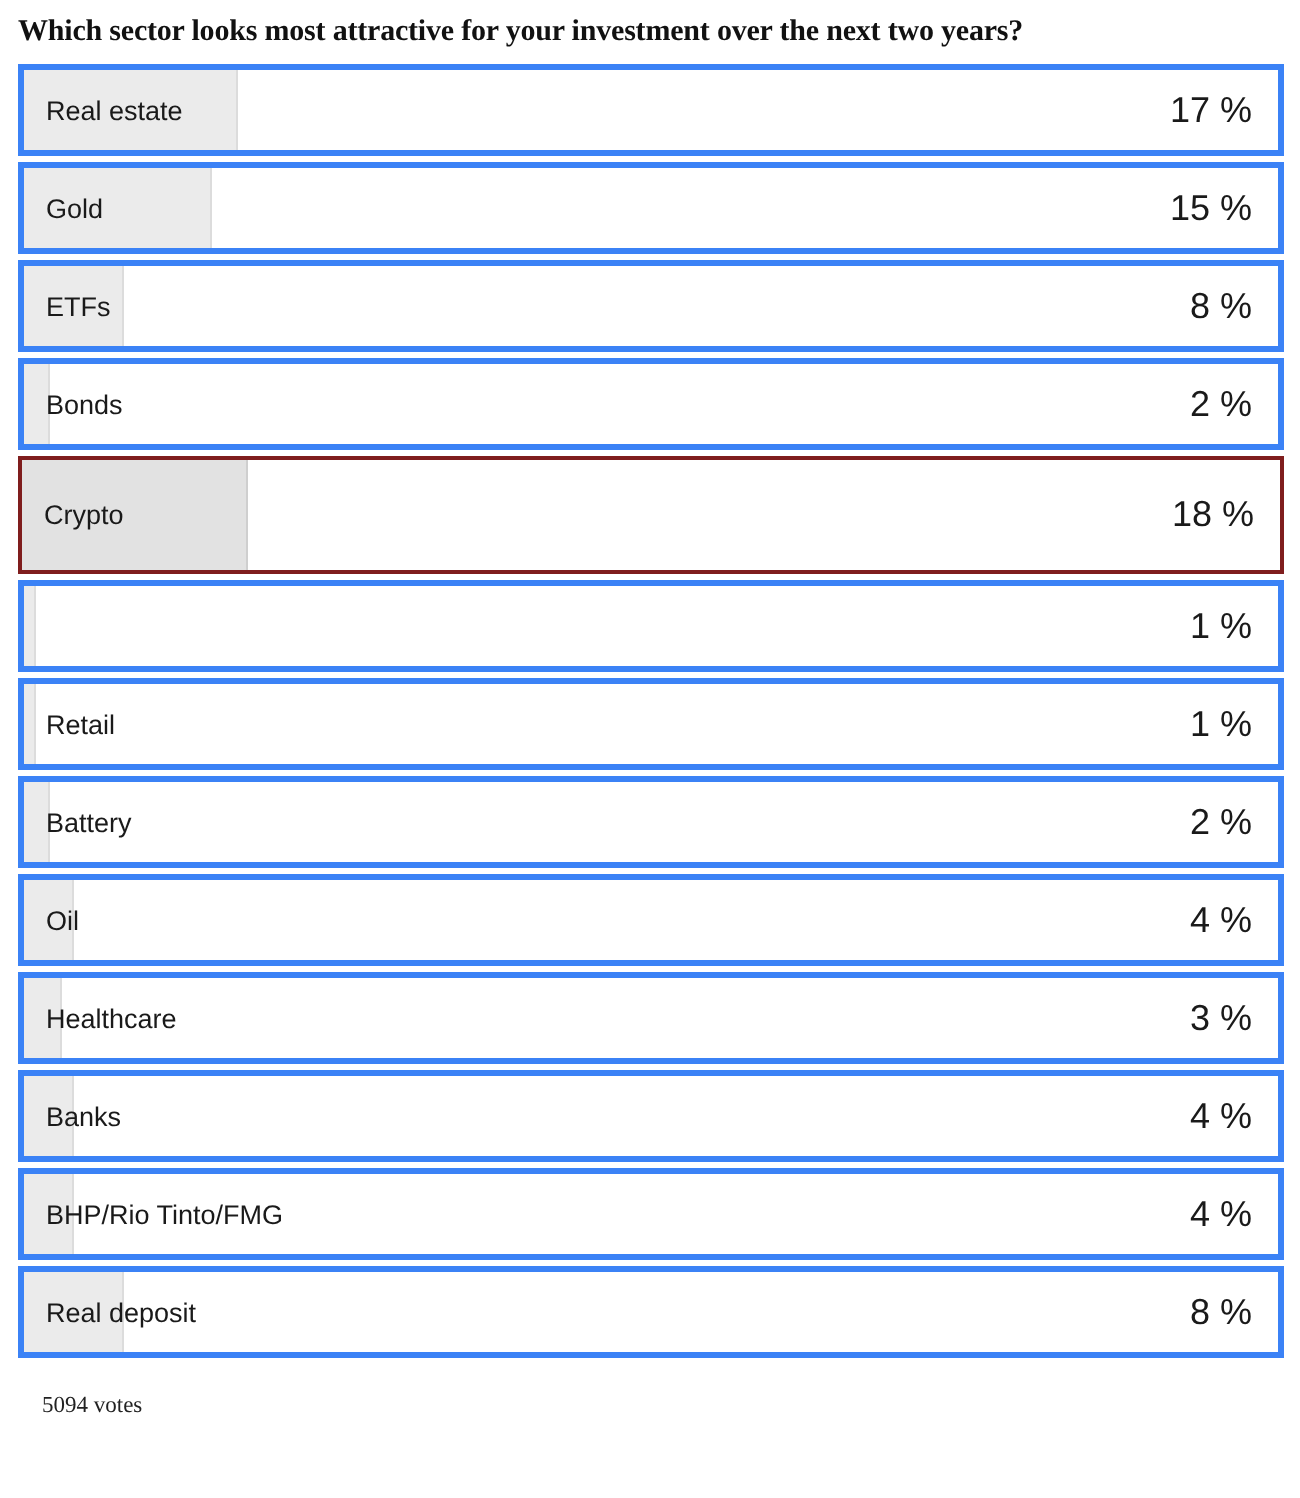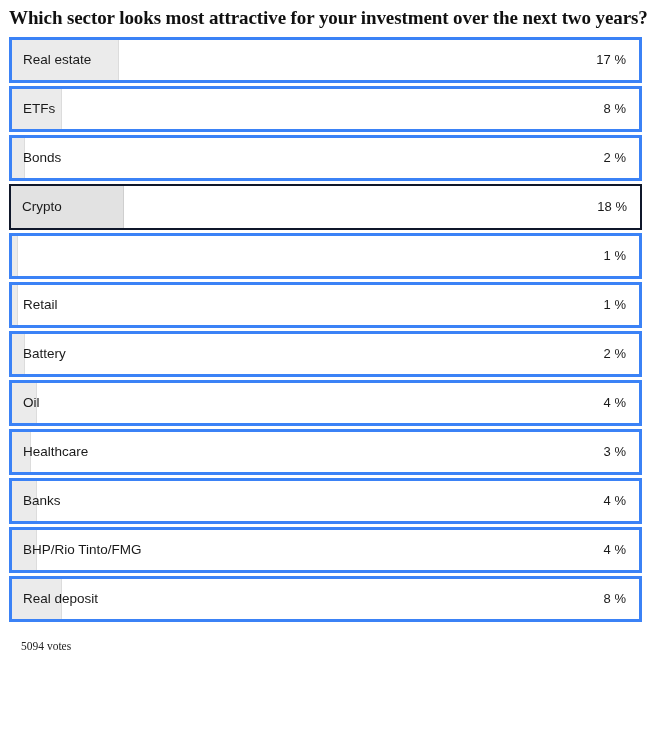--- a/index.html
+++ b/index.html
@@ -17,21 +17,21 @@
   .poll {
     position: relative;
     width: 650px;
     height: 749px;
     box-sizing: border-box;
     padding: 0;
   }
   .poll-title {
     font-family: "Liberation Serif", serif;
     font-weight: bold;
-    font-size: 19px;
+    font-size: 15px;
     line-height: 1.2;
     letter-spacing: -0.1px;
     color: #111111;
     padding: 7px 10px 0 9px;
     margin: 0;
     white-space: nowrap;
   }
   .options {
     margin: 7px 0 0 0;
     padding: 0;
@@ -40,22 +40,22 @@
   .option-row {
     position: relative;
     box-sizing: border-box;
     height: 46px;
     margin: 0 8px 3px 9px;
     border: 3px solid #3b82f6;
     background: #ffffff;
     overflow: hidden;
   }
   .option-row.selected {
-    border: 2px solid #0f172a;
-    height: 46px;
+    border: 2px solid #7f1d1d;
+    height: 59px;
   }
   .bar-fill {
     position: absolute;
     top: 0;
     left: 0;
     bottom: 0;
     background: #ebebeb;
     border-right: 1px solid #dcdcdc;
     box-sizing: border-box;
   }
@@ -75,21 +75,21 @@
     white-space: nowrap;
     z-index: 2;
   }
   .option-pct {
     position: absolute;
     right: 13px;
     top: 0;
     bottom: 0;
     display: flex;
     align-items: center;
-    font-size: 13px;
+    font-size: 18px;
     color: #1a1a1a;
     white-space: nowrap;
     z-index: 2;
   }
   .poll-footer {
     font-family: "Liberation Serif", serif;
     font-size: 11.5px;
     color: #222222;
     padding: 6px 0 0 9px;
     margin: 12px;
@@ -100,20 +100,25 @@
 
 <div class="poll">
 
   <h1 class="poll-title">Which sector looks most attractive for your investment over the next two years?</h1>
 
   <ul class="options" id="options-list">
       <li class="option-row">
         <div class="bar-fill" style="width: 17%;"></div>
         <span class="option-label">Real estate</span>
         <span class="option-pct">17 %</span>
+      </li>
+      <li class="option-row">
+        <div class="bar-fill" style="width: 15%;"></div>
+        <span class="option-label">Gold</span>
+        <span class="option-pct">15 %</span>
       </li>
       <li class="option-row">
         <div class="bar-fill" style="width: 8%;"></div>
         <span class="option-label">ETFs</span>
         <span class="option-pct">8 %</span>
       </li>
       <li class="option-row">
         <div class="bar-fill" style="width: 2%;"></div>
         <span class="option-label">Bonds</span>
         <span class="option-pct">2 %</span>

